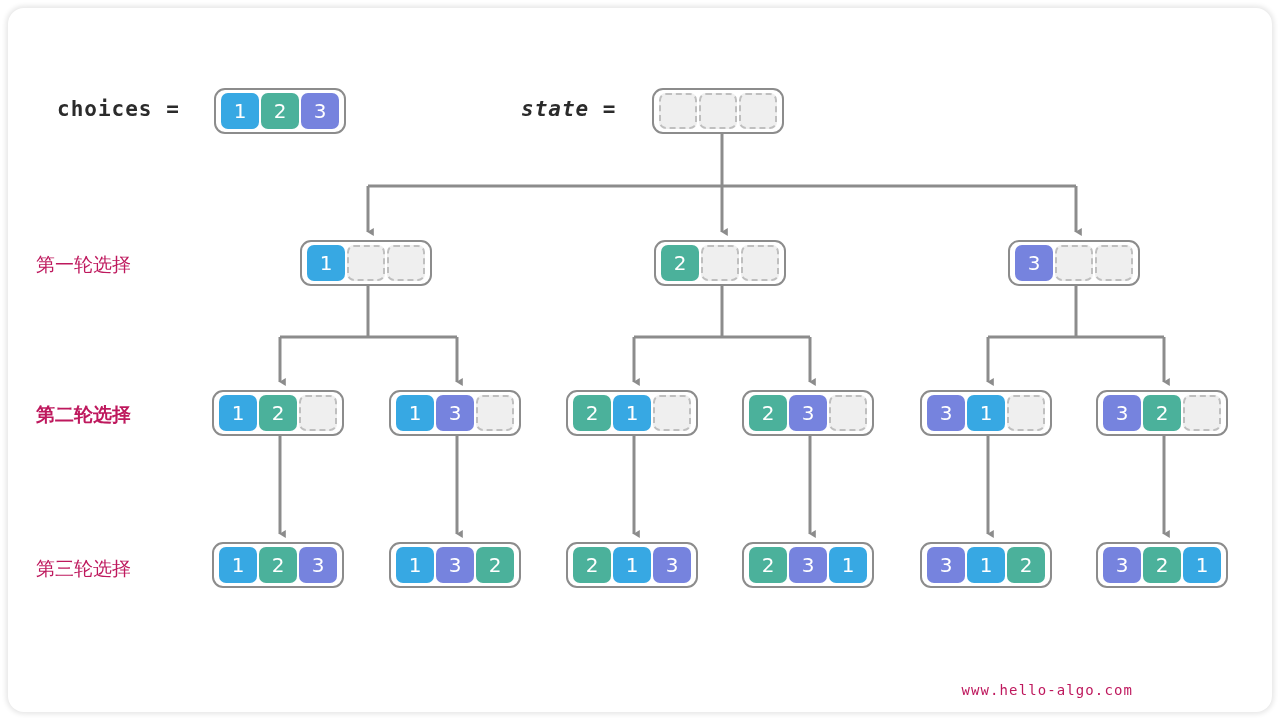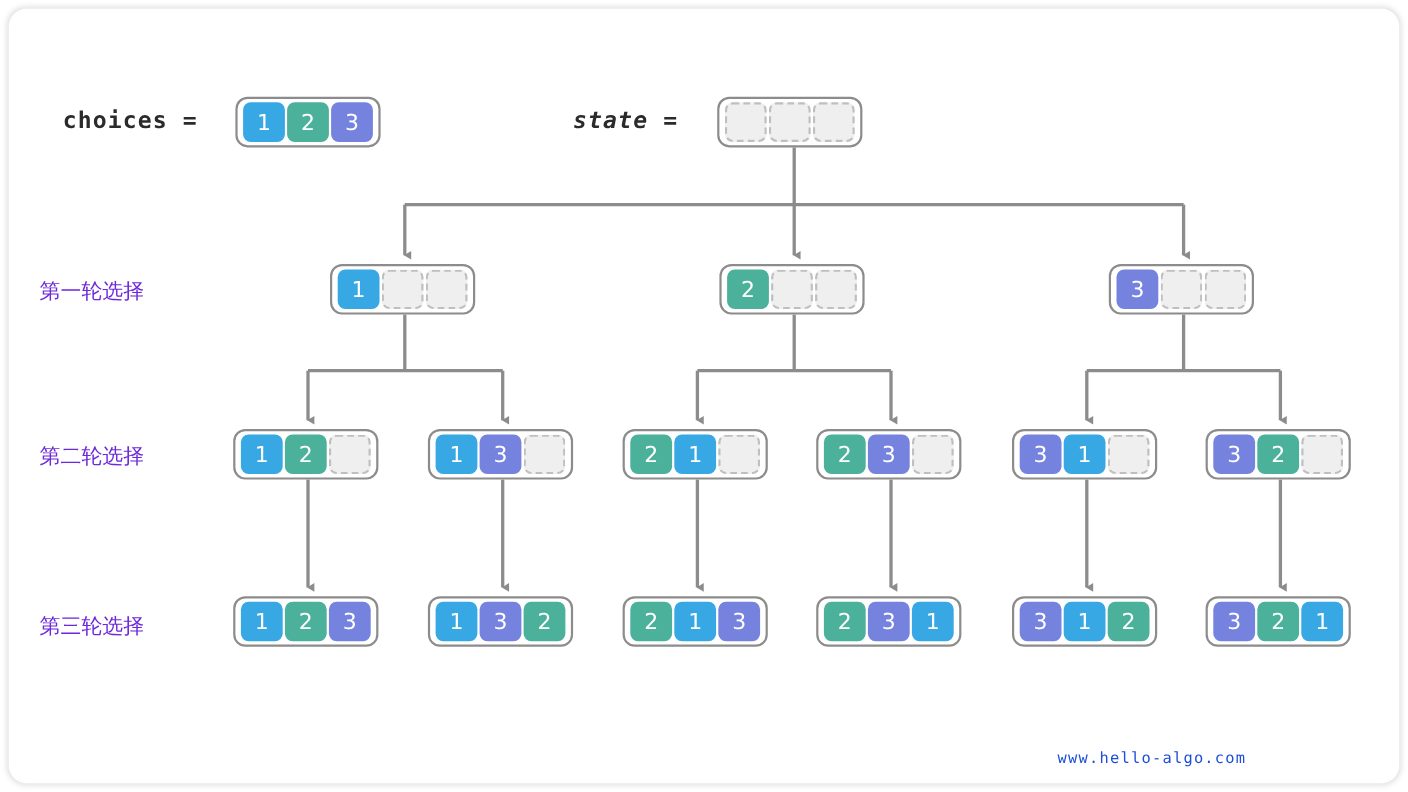--- a/index.html
+++ b/index.html
@@ -47,31 +47,31 @@
     font-weight: bold;
     font-size: 21px;
     color: #2b2b2b;
     white-space: pre;
     letter-spacing: 1px;
   }
   .cn-label {
     position: absolute;
     font-family: "DejaVu Sans", sans-serif;
     font-size: 19px;
-    color: #6d28d9;
+    color: #be185d;
     white-space: nowrap;
   }
   .watermark {
     position: absolute;
     right: 34px;
     bottom: 22px;
     font-family: "DejaVu Sans Mono", monospace;
     font-size: 14px;
     letter-spacing: 1.1px;
-    color: #1d4ed8;
+    color: #be185d;
     white-space: nowrap;
   }
 
   
   .arr {
     position: absolute;
     display: flex;
     align-items: center;
     padding: 4px;
     border: 2px solid #8c8c8c;
@@ -159,21 +159,21 @@
         <div class="cell c2">2</div>
         <div class="cell c3">3</div>
       </div>
     <div class="arr" id="arr-state" style="left:652px; top:88px;">
         <div class="cell empty"></div>
         <div class="cell empty"></div>
         <div class="cell empty"></div>
       </div>
 
     <div class="cn-label" style="left:36px; top:252px;">第一轮选择</div>
-    <div class="cn-label" style="left:36px; top:402px;">第二轮选择</div>
+    <div class="cn-label" style="left:36px; top:402px;font-weight:bold;">第二轮选择</div>
     <div class="cn-label" style="left:36px; top:556px;">第三轮选择</div>
 
     <div class="arr node" id="r1n1" style="left:300px; top:240px;">
         <div class="cell c1">1</div>
         <div class="cell empty"></div>
         <div class="cell empty"></div>
       </div>
     <div class="arr node" id="r1n2" style="left:654px; top:240px;">
         <div class="cell c2">2</div>
         <div class="cell empty"></div>

